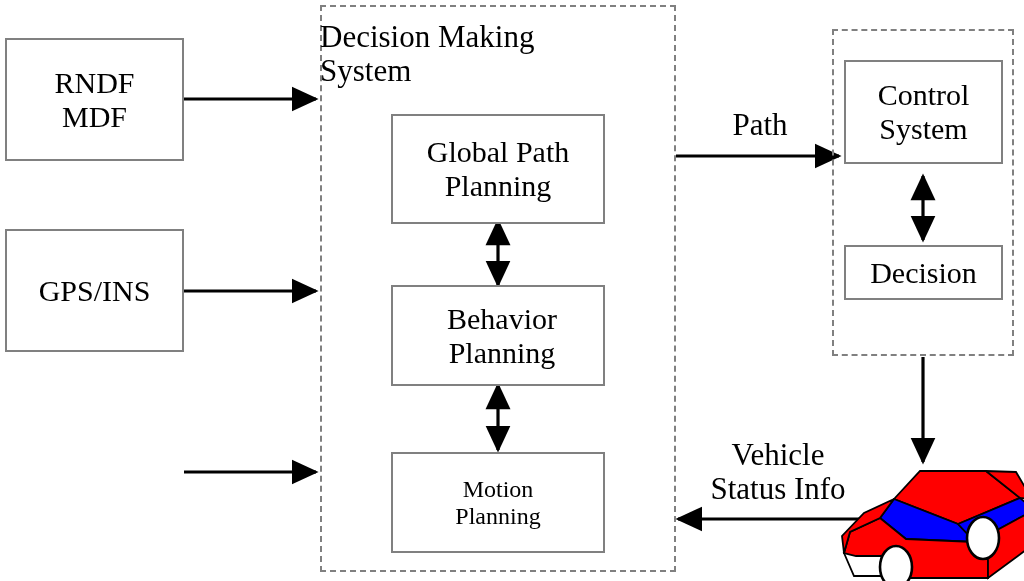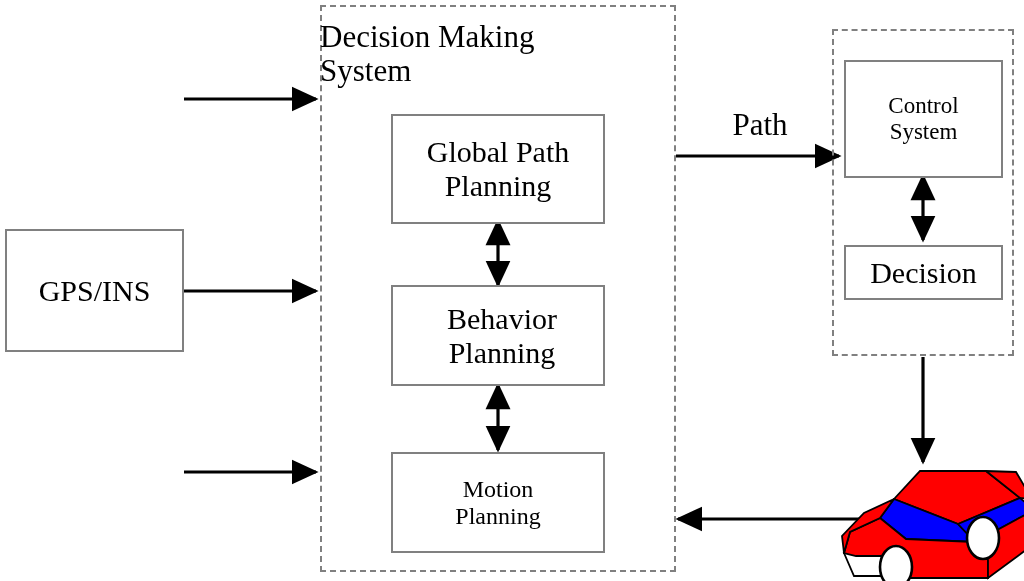--- a/index.html
+++ b/index.html
@@ -98,47 +98,51 @@
 
     <line x1="676" y1="156" x2="839" y2="156" stroke="#000000" stroke-width="3.2" marker-end="url(#ah)"></line>
 
     <line x1="923" y1="176" x2="923" y2="240" stroke="#000000" stroke-width="3.2" marker-end="url(#ah)" marker-start="url(#ah-start)"></line>
 
     <line x1="923" y1="357" x2="923" y2="462" stroke="#000000" stroke-width="3.2" marker-end="url(#ah)"></line>
 
     <line x1="870" y1="519" x2="678" y2="519" stroke="#000000" stroke-width="3.2" marker-end="url(#ah)"></line>
   </svg>
 
+  <div class="box" style="left:5px; top:38px; width:179px; height:123px; font-size:30px;">RNDF
+MDF</div>
 
   <div class="box" style="left:5px; top:229px; width:179px; height:123px; font-size:30px;">GPS/INS</div>
 
 
   <div class="dashed-group" style="left:320px; top:5px; width:356px; height:567px;"></div>
 
   <div class="group-title" style="left:320px; top:20px; width:356px; font-size:31px;">Decision Making
 System</div>
 
   <div class="box" style="left:391px; top:114px; width:214px; height:110px; font-size:30px;">Global Path
 Planning</div>
 
   <div class="box" style="left:391px; top:285px; width:214px; height:101px; font-size:30px;padding-left:8px;">Behavior
 Planning</div>
 
   <div class="box" style="left:391px; top:452px; width:214px; height:101px; font-size:24px;">Motion
 Planning</div>
 
   <div class="dashed-group" style="left:832px; top:29px; width:182px; height:327px;"></div>
 
-  <div class="box" style="left:844px; top:60px; width:159px; height:118px; font-size:23px;">Control
+  <div class="box" style="left:844px; top:60px; width:159px; height:104px; font-size:30px;">Control
 System</div>
 
   <div class="box" style="left:844px; top:245px; width:159px; height:55px; font-size:30px;">Decision</div>
 
   <div class="label" style="left:690px; top:108px; width:140px; font-size:31px;">Path</div>
 
+  <div class="label" style="left:688px; top:438px; width:180px; font-size:31px;">Vehicle
+Status Info</div>
 
   <svg class="car-layer" viewBox="0 0 1024 581" xmlns="http://www.w3.org/2000/svg">
     <g transform="translate(836,452)">
 
       <polygon points="8,101 18,124 78,124 64,99" fill="#ffffff" stroke="#000000" stroke-width="1.8"></polygon>
 
       <polygon points="58,47 84,19 150,19 184,46 122,72" fill="#FF0000" stroke="#000000" stroke-width="1.8"></polygon>
 
       <polygon points="150,19 180,20 196,47 184,46" fill="#FF0000" stroke="#000000" stroke-width="1.8"></polygon>
 

